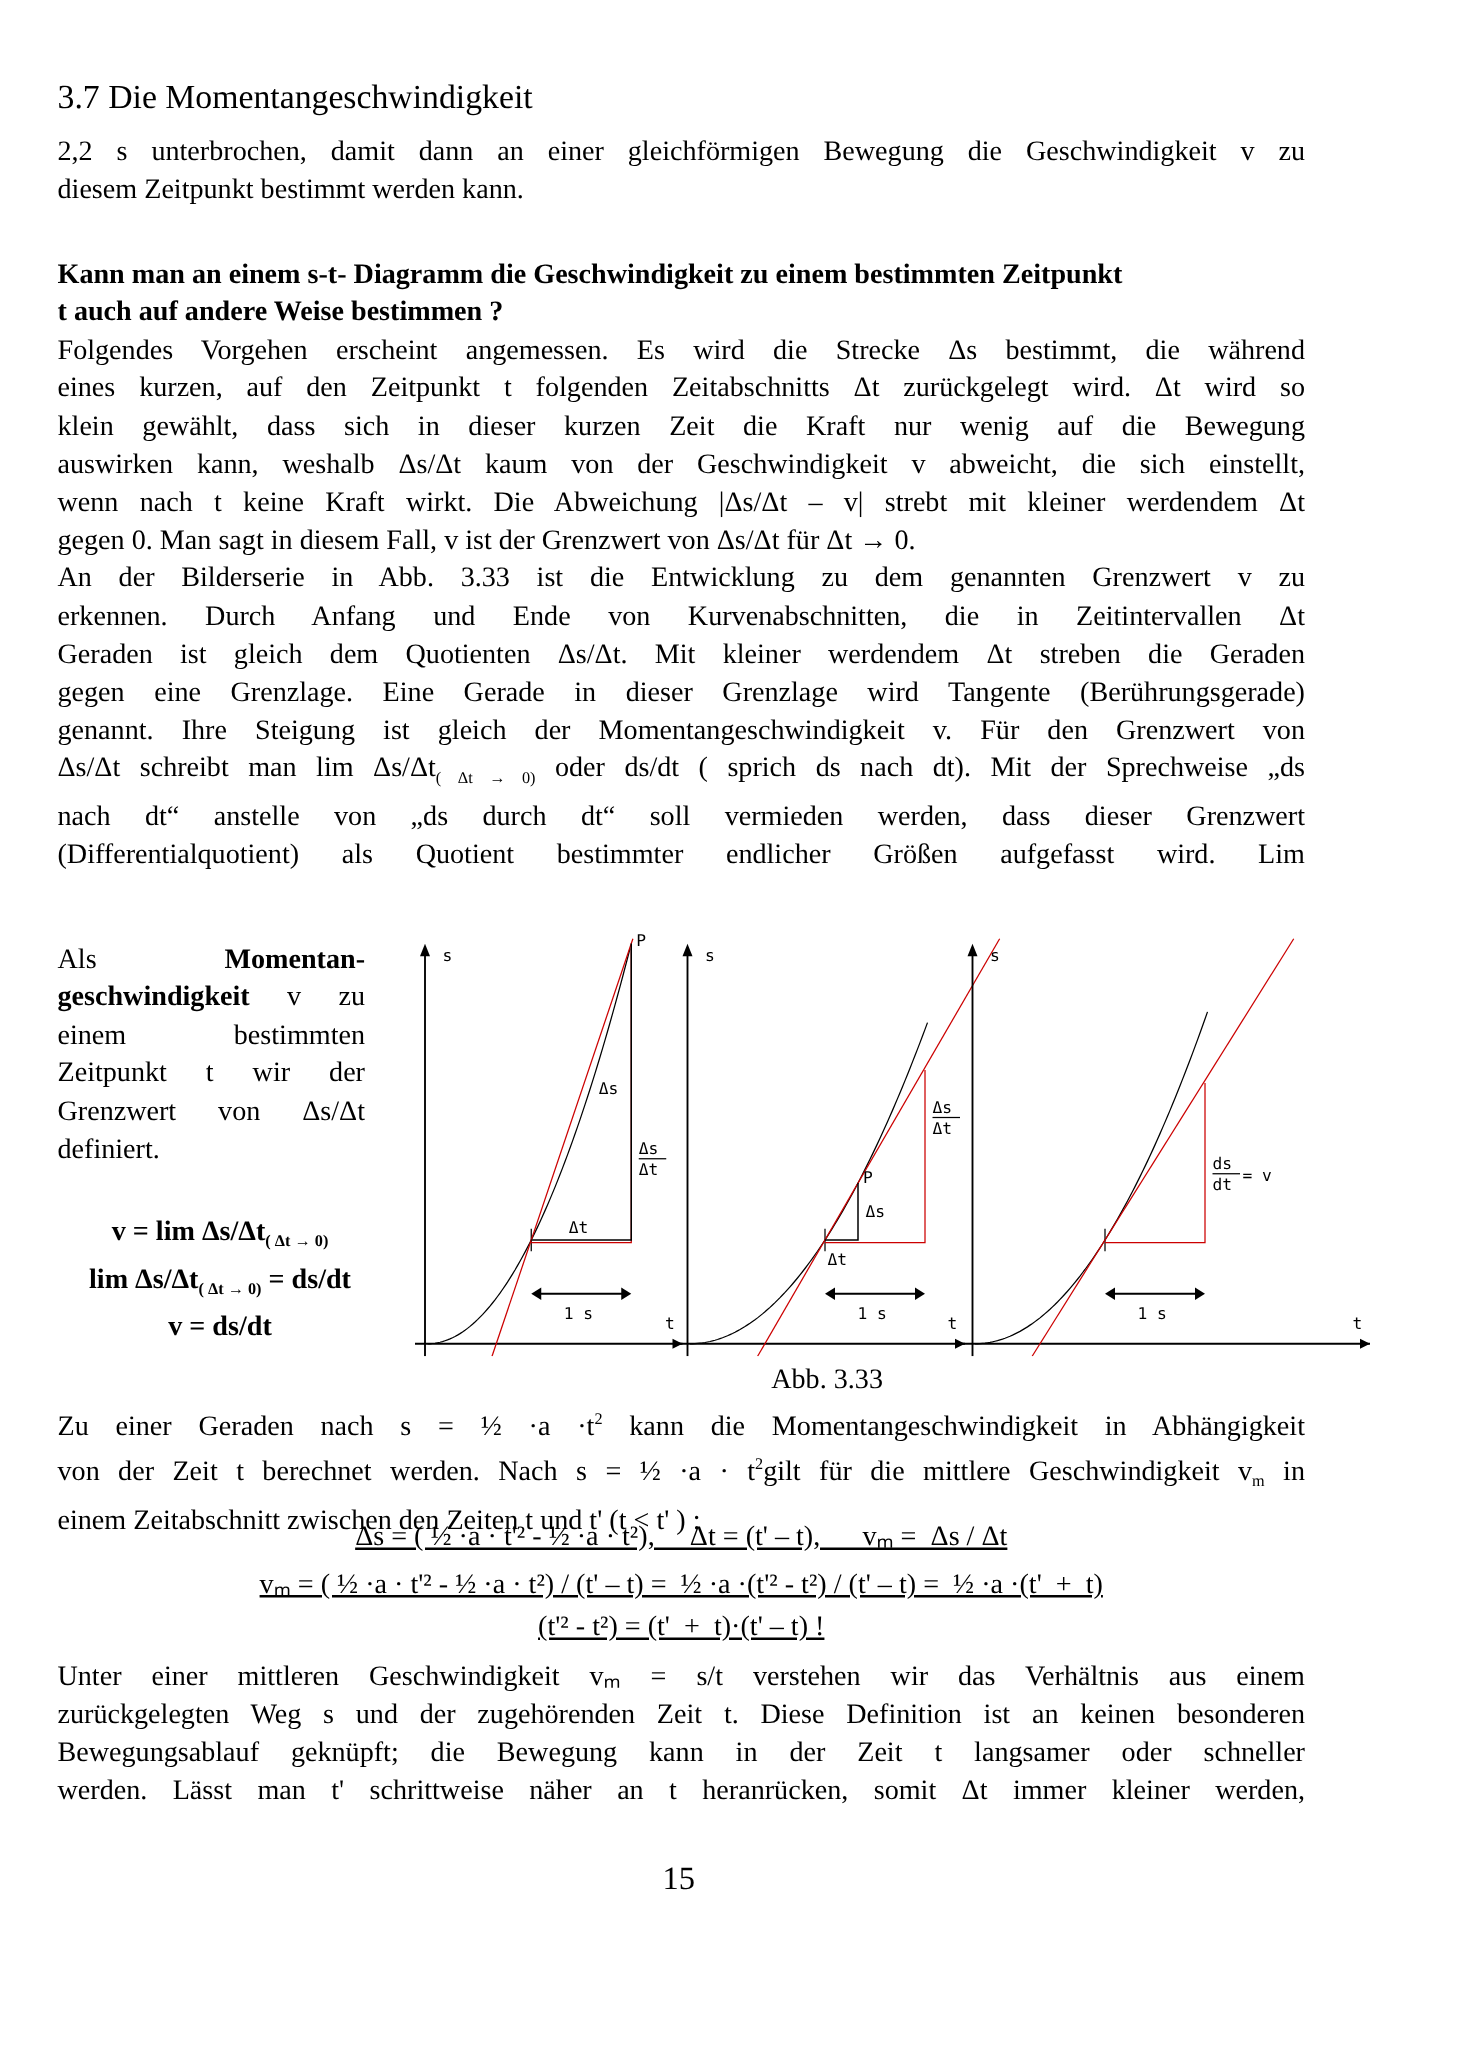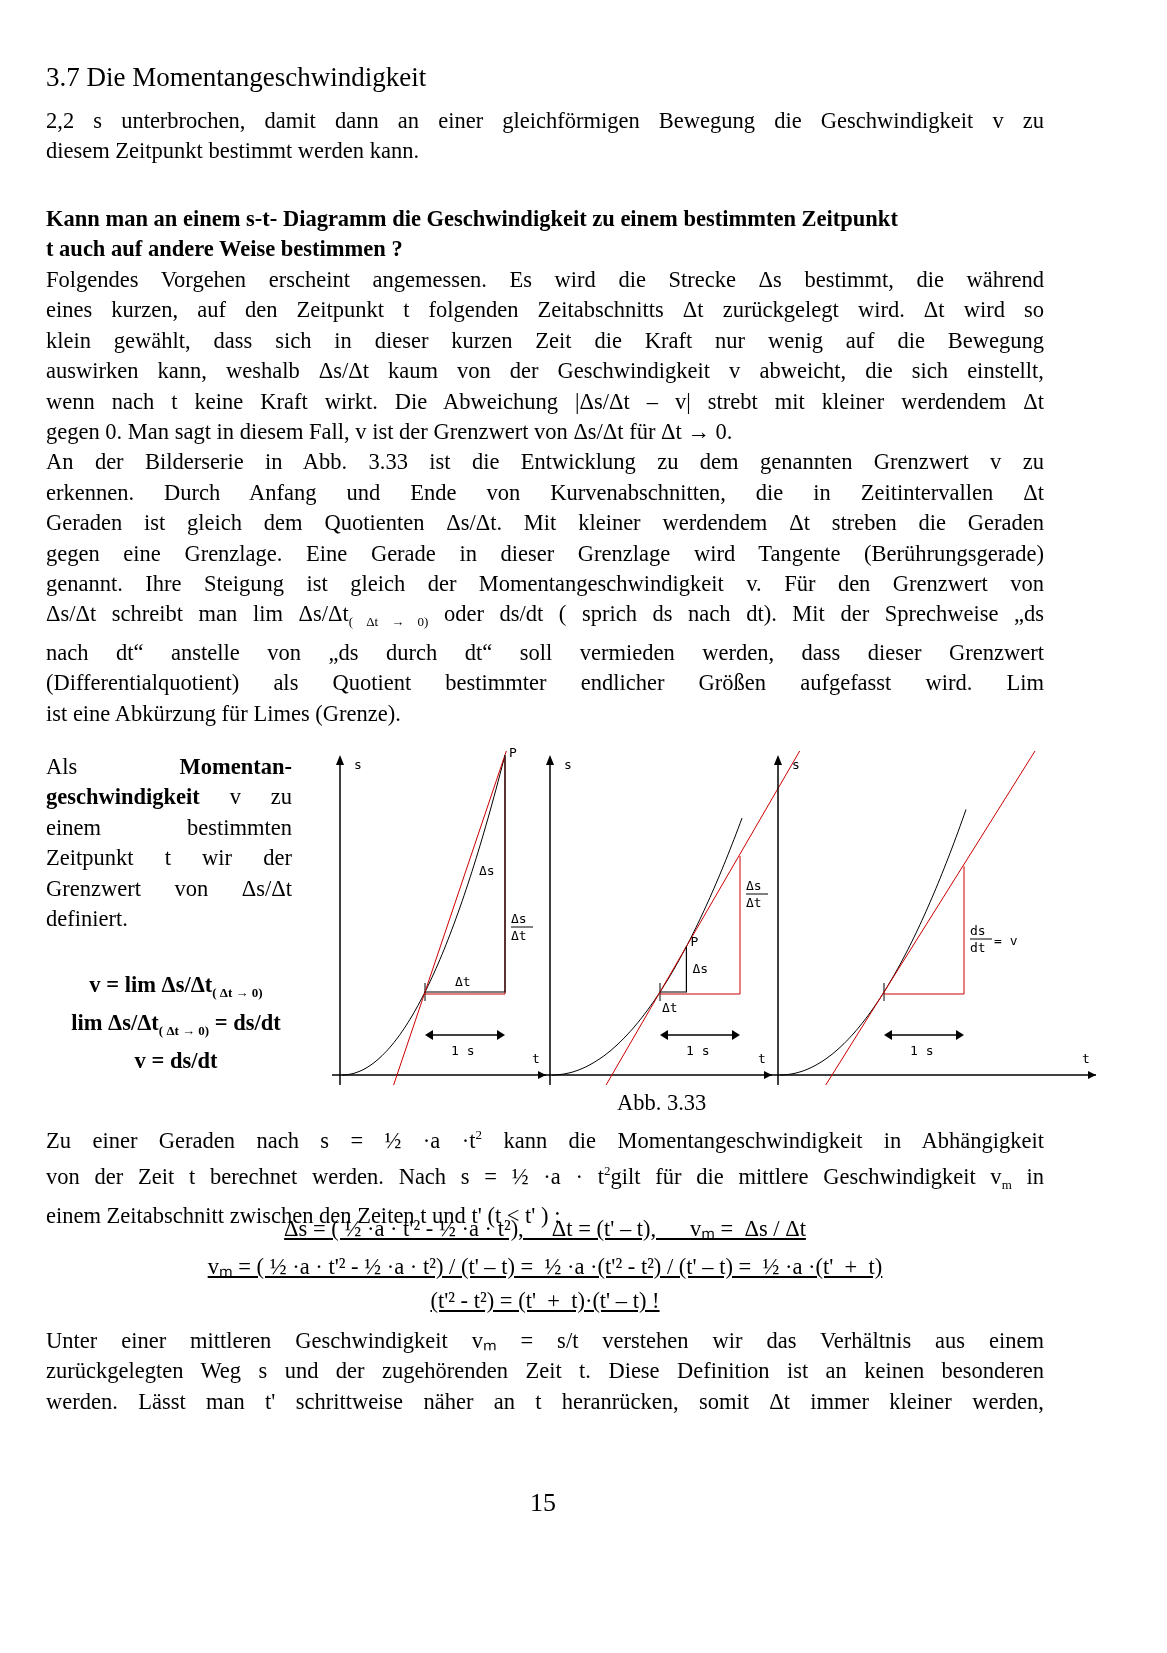--- a/index.html
+++ b/index.html
@@ -47,21 +47,20 @@
   <span class="line">wenn nach t keine Kraft wirkt. Die Abweichung |Δs/Δt – v| strebt mit kleiner werdendem Δt</span>
   <span class="line last">gegen 0. Man sagt in diesem Fall, v ist der Grenzwert von Δs/Δt für Δt → 0.</span>
   <span class="line">An der Bilderserie in Abb. 3.33 ist die Entwicklung zu dem genannten Grenzwert v zu</span>
   <span class="line">erkennen. Durch Anfang und Ende    von   Kurvenabschnitten, die in Zeitintervallen Δt</span>
   <span class="line">Geraden ist gleich dem Quotienten Δs/Δt. Mit kleiner werdendem Δt streben die Geraden</span>
   <span class="line">gegen eine Grenzlage. Eine Gerade in dieser Grenzlage wird Tangente (Berührungsgerade)</span>
   <span class="line">genannt. Ihre Steigung ist gleich der Momentangeschwindigkeit v. Für den Grenzwert von</span>
   <span class="line"><span>Δs/Δt schreibt man lim Δs/Δt</span><span class="sub">( Δt → 0)</span><span> oder ds/dt ( sprich ds nach dt). Mit der Sprechweise „ds</span></span>
   <span class="line">nach dt“ anstelle von „ds durch dt“ soll vermieden werden, dass dieser Grenzwert</span>
   <span class="line">(Differentialquotient) als  Quotient  bestimmter endlicher Größen  aufgefasst wird.  Lim</span>
-  <span class="line last">ist  eine Abkürzung für Limes (Grenze).</span>
 </div>
 
 <div class="side">
   <span class="line"><span>Als</span> <b>Momentan-</b></span>
   <span class="line"><b>geschwindigkeit</b><span> v zu</span></span>
   <span class="line">einem       bestimmten</span>
   <span class="line">Zeitpunkt t   wir der</span>
   <span class="line">Grenzwert  von  Δs/Δt</span>
   <span class="line last">definiert.</span>
 </div>
@@ -147,16 +146,17 @@
   <span class="line last">einem  Zeitabschnitt zwischen den Zeiten t und t' (t &lt; t' ) :</span>
 </div>
 
 <div class="eq" style="top:1212px">Δs = ( ½ ·a · t'² - ½ ·a · t²),     Δt = (t' – t),      vₘ =  Δs / Δt</div>
 <div class="eq" style="top:1250px">vₘ = ( ½ ·a · t'² - ½ ·a · t²) / (t' – t) =  ½ ·a ·(t'² - t²) / (t' – t) =  ½ ·a ·(t'  +  t)</div>
 <div class="eq" style="top:1288px">(t'² - t²) = (t'  +  t)·(t' – t) !</div>
 
 <div class="para" style="top:1326px">
   <span class="line">Unter einer mittleren Geschwindigkeit vₘ = s/t verstehen wir das Verhältnis aus einem</span>
   <span class="line">zurückgelegten Weg s und der zugehörenden Zeit t. Diese Definition ist an keinen besonderen</span>
+  <span class="line">Bewegungsablauf geknüpft; die Bewegung kann in der Zeit t langsamer oder schneller</span>
   <span class="line">werden. Lässt man t' schrittweise  näher an t heranrücken, somit  Δt immer kleiner werden,</span>
 </div>
 
 <div class="pagenum">15</div>
 
 </body></html>

